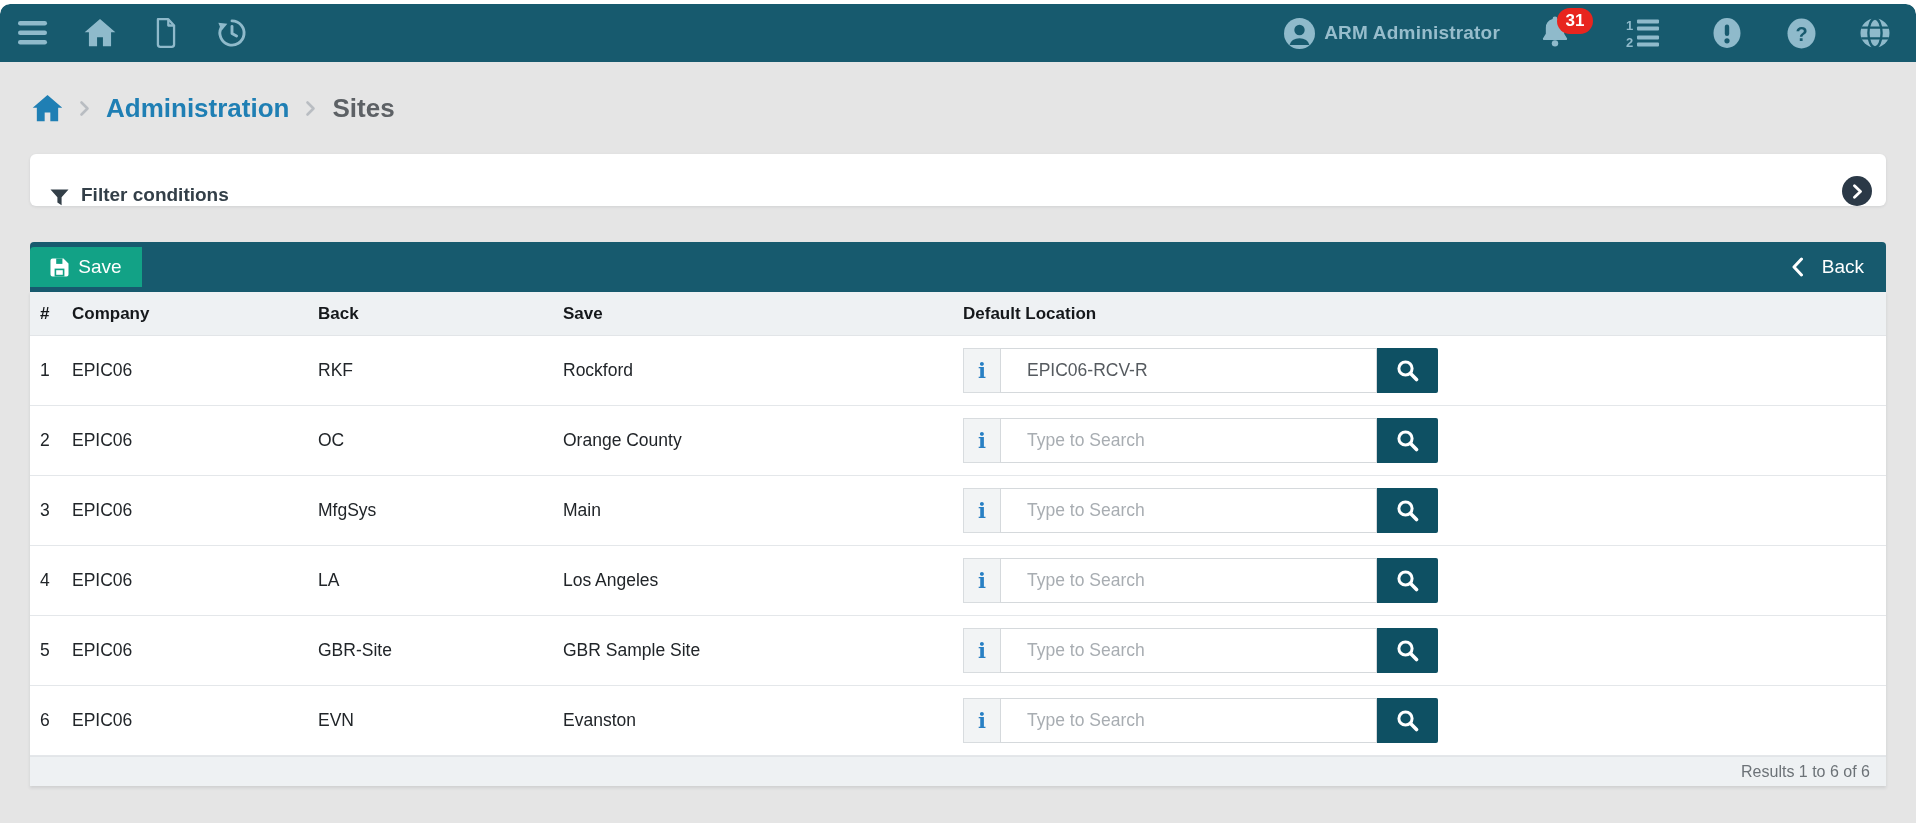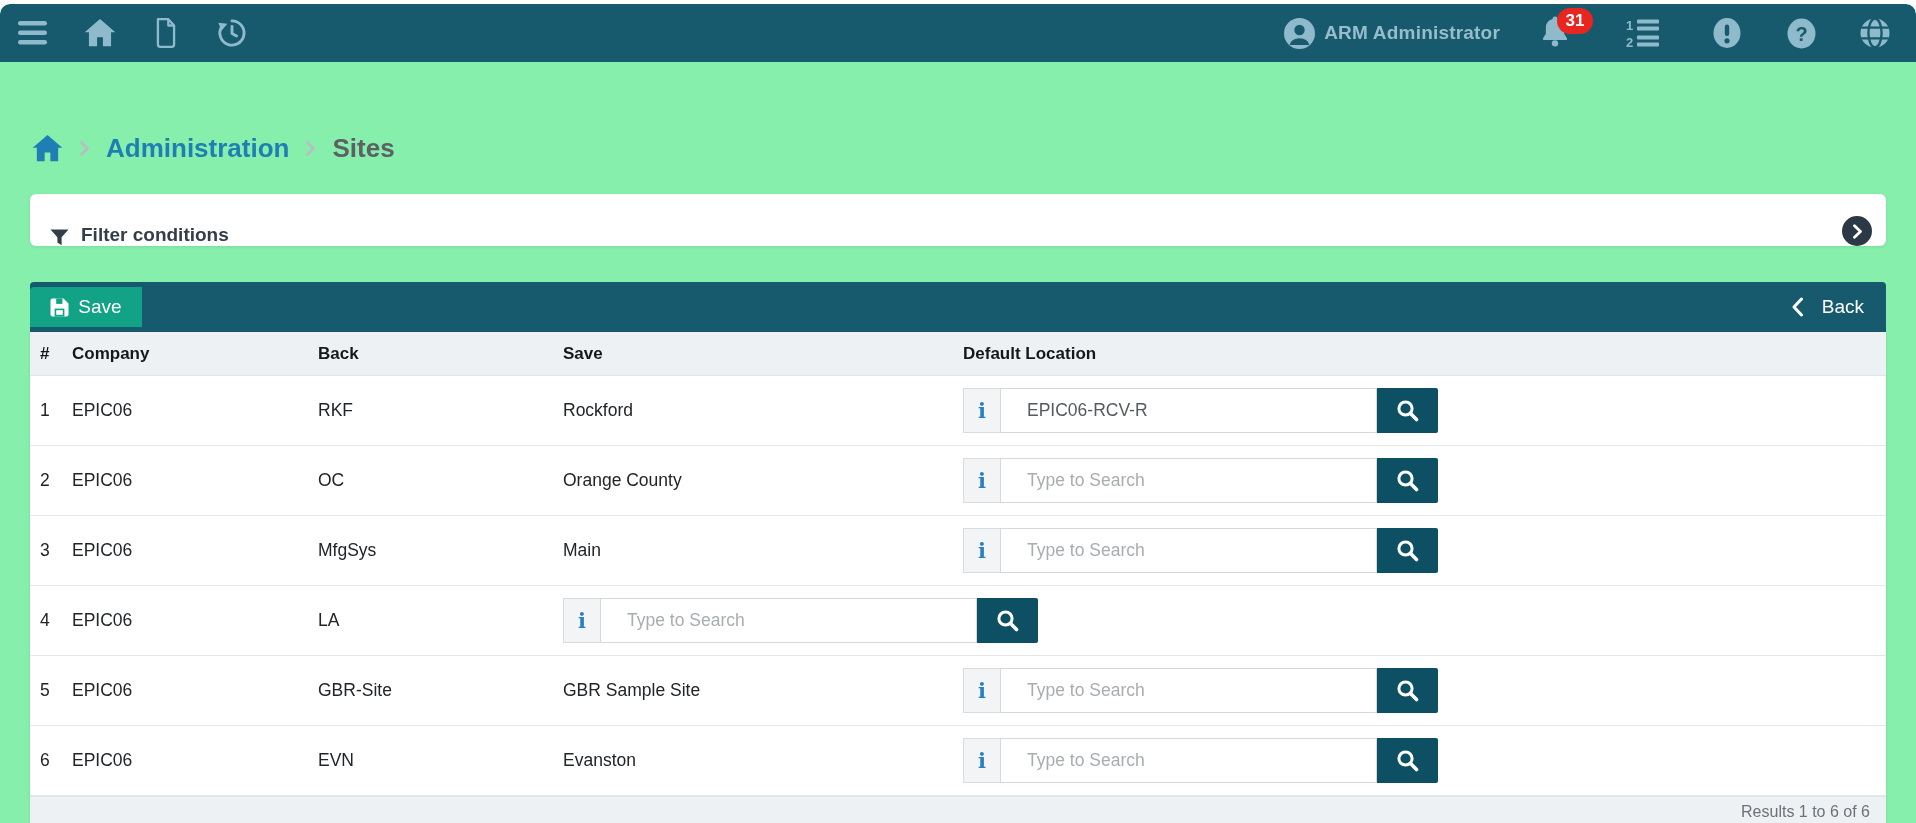--- a/index.html
+++ b/index.html
@@ -7,21 +7,21 @@
   body {
     font-family: "Liberation Sans", "DejaVu Sans", sans-serif;
     background: #ffffff;
     position: relative;
     overflow: hidden;
   }
   .page {
     position: absolute;
     top: 4px; left: 0;
     width: 1916px; height: 819px;
-    background: #86efac;
+    background: #e5e5e5;
     border-radius: 10px 10px 0 0;
     overflow: hidden;
   }
 
   
   .navbar {
     height: 58px;
     background: #175A6E;
     border-radius: 10px 10px 0 0;
     display: flex;
@@ -42,21 +42,21 @@
     font-size: 17px; font-weight: bold;
     display: flex; align-items: center; justify-content: center;
     padding: 0 8px;
   }
   .mr46 { margin-right: 46px; } .mr36 { margin-right: 36px; }
 
   
   .breadcrumb-row {
     height: 92px;
     display: flex; align-items: center;
-    padding-left: 32px; gap: 16px; margin-top: 40px;
+    padding-left: 32px; gap: 16px;
   }
   .crumb-admin { font-size: 26px; font-weight: bold; color: #1F7FB4; cursor: pointer; }
   .crumb-current { font-size: 26px; font-weight: bold; color: #5D6165; }
 
   
   .filter-card {
     margin: 0 30px 36px 30px;
     height: 52px;
     background: #ffffff;
     border-radius: 6px;
@@ -359,20 +359,21 @@
           </svg>
         </button>
       </div>
     </div>
   </div>
 
   <div class="grid trow">
     <div>4</div>
     <div>EPIC06</div>
     <div>LA</div>
+    <div>Los Angeles</div>
     <div>
       <div class="loc-group">
         <span class="infobox">
           <span class="iglyph">i</span>
         </span>
         <input class="locinput" type="text" value="" placeholder="Type to Search" style="">
         <button class="searchbtn">
           <svg width="23" height="23" viewBox="0 0 23 23">
             <circle cx="9.5" cy="9.5" r="6.6" stroke="#ffffff" stroke-width="3" fill="none"></circle>
             <path d="M14.6 14.6 L20.5 20.5" stroke="#ffffff" stroke-width="3.6" stroke-linecap="round"></path>

